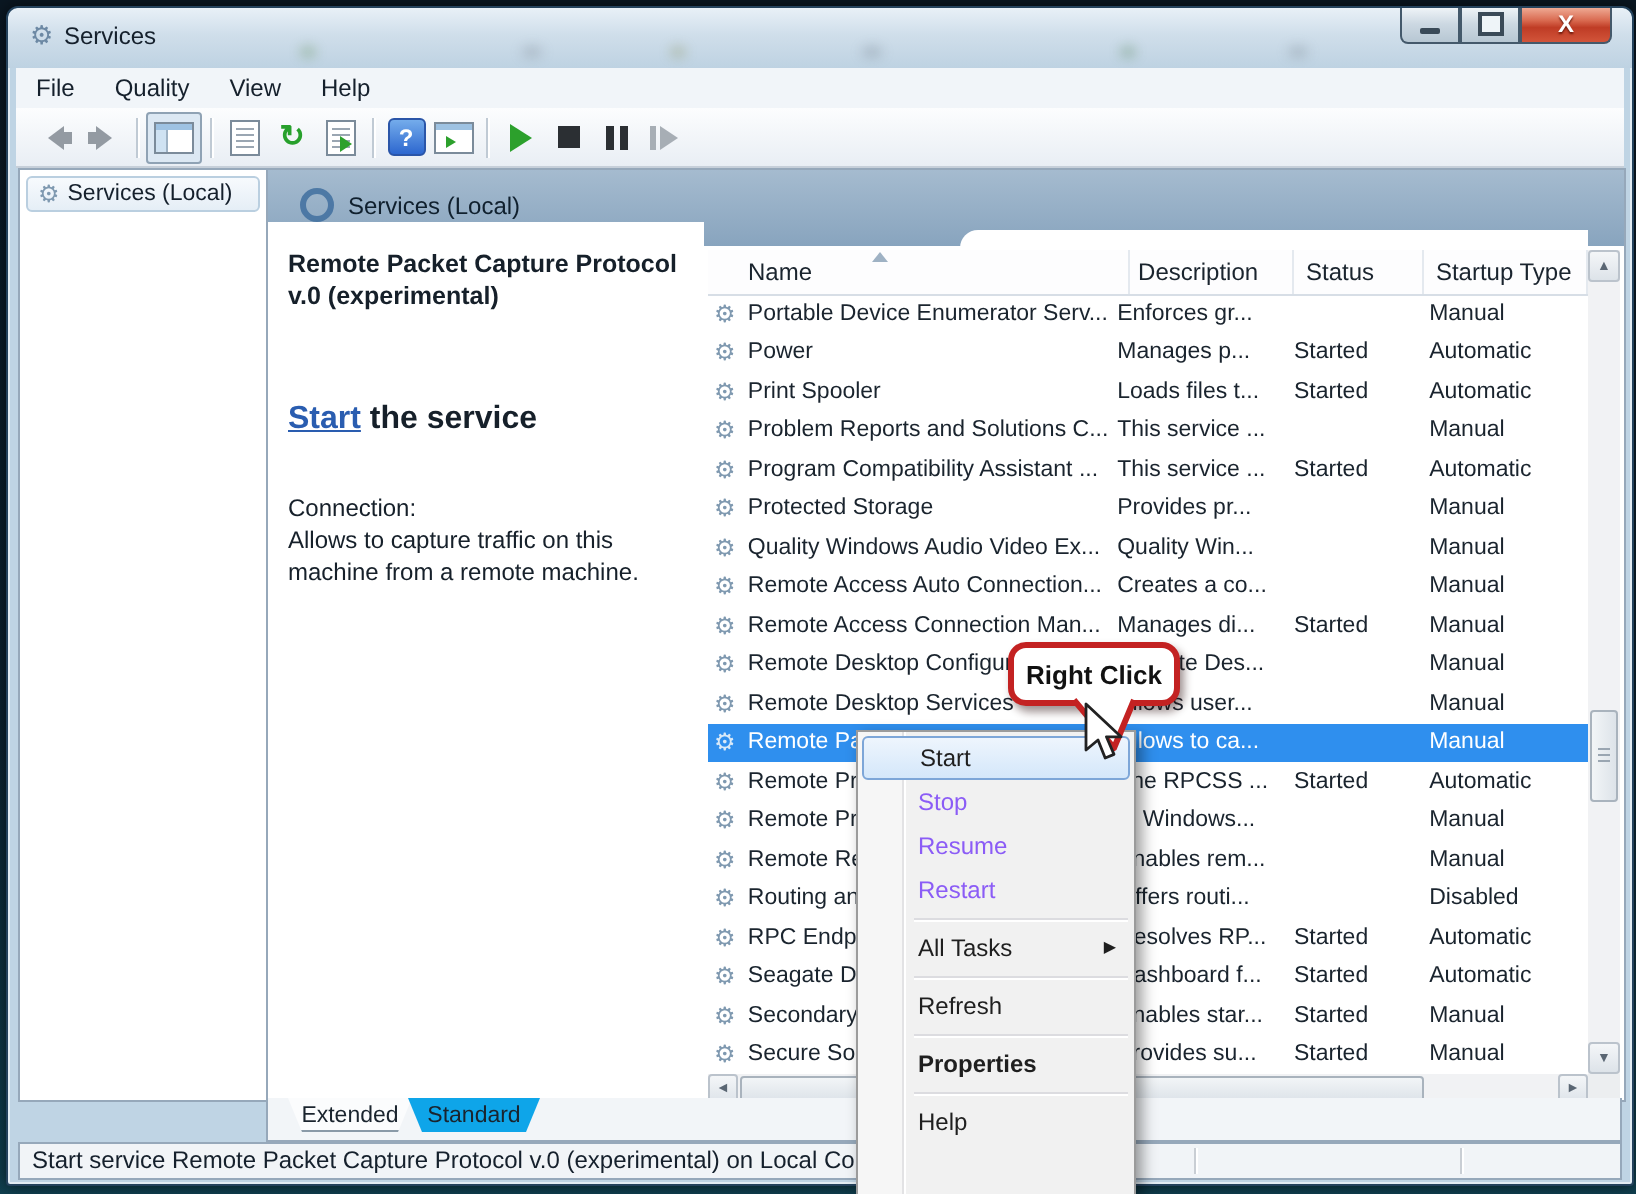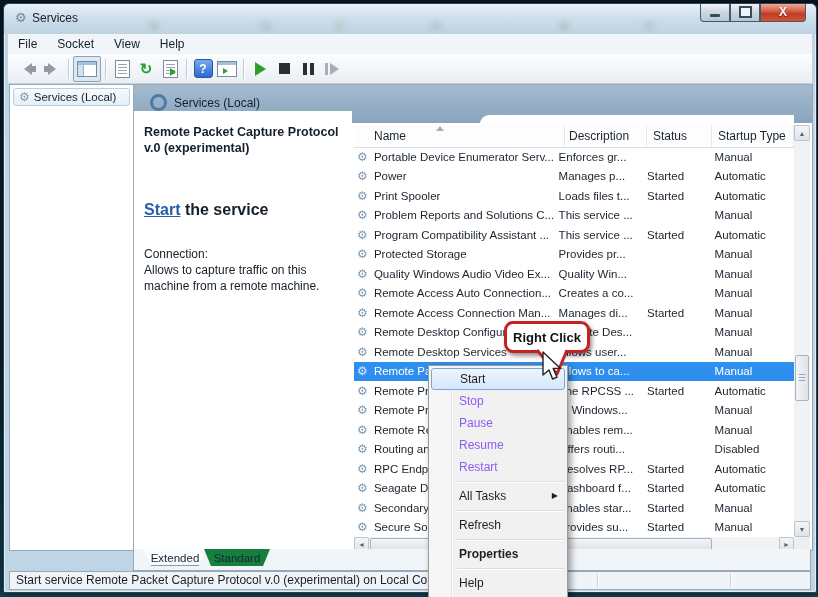--- a/index.html
+++ b/index.html
@@ -127,21 +127,21 @@
   .hthumb{position:absolute;left:16px;top:1px;width:342px;height:13px;border:1px solid #a9b3bd;
         border-radius:2px;background:linear-gradient(#f2f5f7,#dde3e9);box-sizing:border-box;}
   .corner{position:absolute;left:660px;top:452px;width:16px;height:13px;background:#eceef0;}
   
   .tabstrip{position:absolute;left:129px;top:545px;width:678px;height:22px;background:#f2f5f8;
         border:1px solid #96a8ba;border-top:none;box-sizing:border-box;}
   .tab{position:absolute;top:0;height:17px;font-size:11.5px;color:#1a242e;display:flex;
         align-items:center;justify-content:center;
         clip-path:polygon(7px 100%,0 0,100% 0,calc(100% - 7px) 100%);}
   .tab.active{background:#fbfcfd;box-shadow:inset 0 -1px 0 #8a9aa8;left:10px;width:62px;}
-  .tab.inactive{background:#15803d;left:70px;width:66px;}
+  .tab.inactive{background:#0ea5e9;left:70px;width:66px;}
   .statusbar{position:absolute;left:5px;top:567px;width:802px;height:19px;background:#f1f4f7;
         border:1px solid #96a8ba;box-sizing:border-box;font-size:12px;color:#15202c;
         line-height:17px;padding-left:6px;}
   .sdiv{position:absolute;top:2px;bottom:2px;width:1px;background:#c9ced4;box-shadow:1px 0 0 #fff;}
   
   .ctxmenu{position:absolute;left:428px;top:365px;width:140px;height:245px;background:#f1f1f1;
         border:1px solid #9b9b9b;box-shadow:3px 3px 7px rgba(0,0,0,.4);z-index:50;
         padding-top:2px;box-sizing:border-box;}
   .ctx-gutter{position:absolute;left:0;top:0;bottom:0;width:22px;background:#f6f6f6;
         border-right:1px solid #e2e2e4;box-shadow:1px 0 0 #fff;}
@@ -181,21 +181,21 @@
             <span class="glyph-max"></span>
           </div>
         <div class="wbtn close">
             <span class="glyph-close">X</span>
           </div>
       </div>
     </div>
 
     <div class="menubar">
         <div class="mitem">File</div>
-        <div class="mitem">Socket</div>
+        <div class="mitem">Quality</div>
         <div class="mitem">View</div>
         <div class="mitem">Help</div>
       </div>
 
     <div class="toolbar">
       <div class="tbtn">
           <span class="arr arr-back"></span>
         </div>
       <div class="tbtn">
           <span class="arr arr-fwd"></span>
@@ -455,21 +455,20 @@
       <span>Start service Remote Packet Capture Protocol v.0 (experimental) on Local Computer</span>
       <span class="sdiv" style="left:587px"></span>
       <span class="sdiv" style="left:720px"></span>
     </div>
   </div>
 
   <div class="ctxmenu">
     <div class="ctx-gutter"></div>
   <div class="mi hover">Start</div>
       <div class="mi disabled">Stop</div>
-      <div class="mi disabled">Pause</div>
       <div class="mi disabled">Resume</div>
       <div class="mi disabled">Restart</div>
       <div class="msep"></div>
       <div class="mi">All Tasks<span class="sub">▶</span></div>
       <div class="msep"></div>
       <div class="mi">Refresh</div>
       <div class="msep"></div>
       <div class="mi bold">Properties</div>
       <div class="msep"></div>
       <div class="mi">Help</div>

